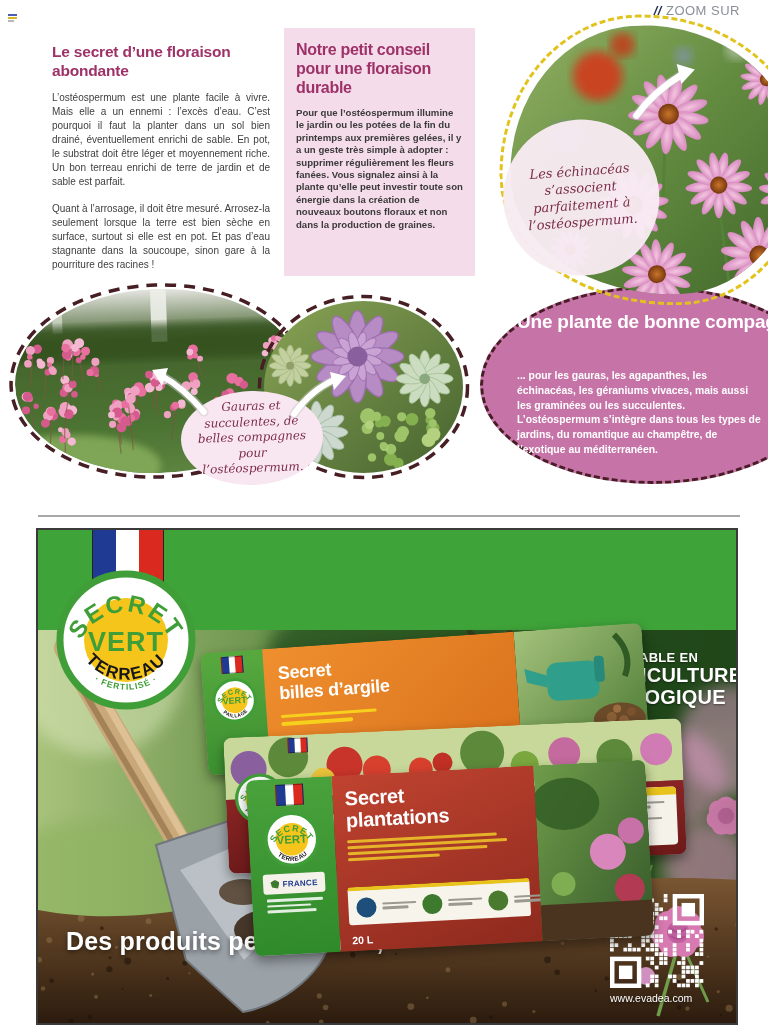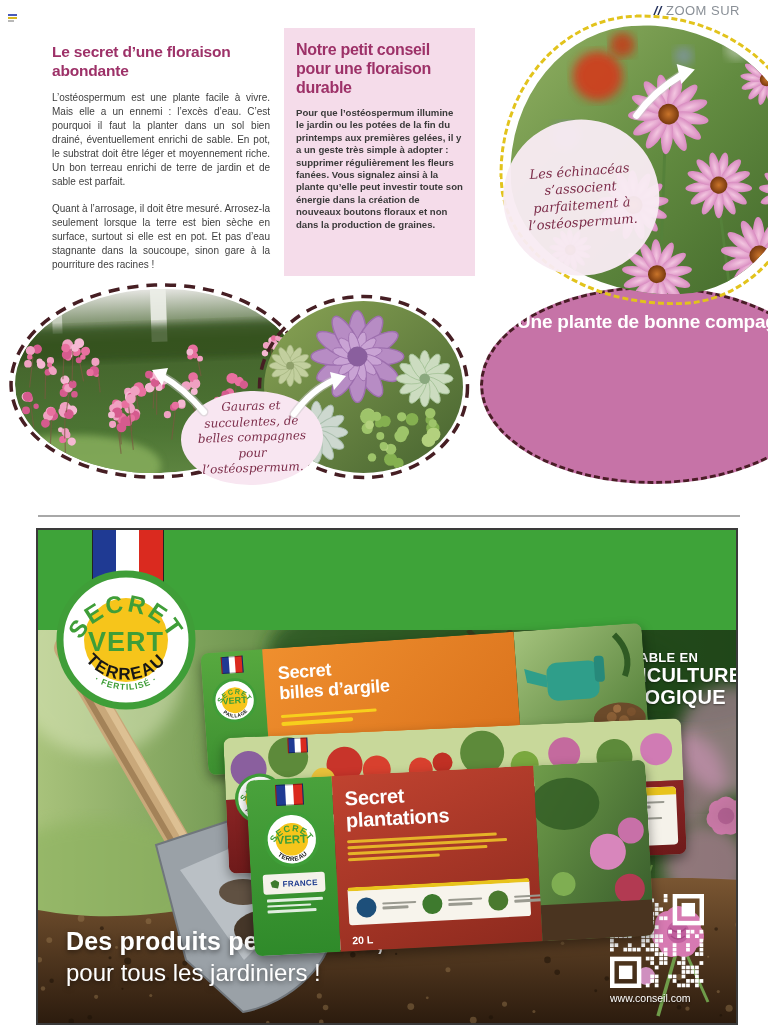--- a/index.html
+++ b/index.html
@@ -547,20 +547,21 @@
     <path d="M6,44 C16,30 28,18 46,10" stroke="#c9c9c9" stroke-width="9" fill="none" opacity=".5" stroke-linecap="round"></path>
     <path d="M6,44 C16,30 28,18 46,10" stroke="#fff" stroke-width="6" fill="none" stroke-linecap="round"></path>
     <polygon points="42,2 58,6 46,20" fill="#fff"></polygon>
   </svg>
   <div class="abs bubble">
     <div class="hand">Gauras et succulentes, de belles compagnes pour l’ostéospermum.</div>
   </div>
 
   <div class="abs compblob">
     <h2>Une plante de bonne compagnie...</h2>
+    <p>... pour les gauras, les agapanthes, les échinacéas, les géraniums vivaces, mais aussi les graminées ou les succulentes. L’ostéospermum s’intègre dans tous les types de jardins, du romantique au champêtre, de l’exotique au méditerranéen.</p>
   </div>
 
   <div class="abs divider"></div>
 
   <div class="abs ad">
 
     <svg class="adscene" viewBox="0 0 702 397" preserveAspectRatio="none">
       <defs>
         <linearGradient id="scn" x1="0" y1="0" x2="1" y2="0">
           <stop offset="0" stop-color="#a8c27b"></stop>
@@ -907,21 +908,20 @@
             <circle cx="94" cy="70" r="13" fill="#c870a8"></circle>
           <circle cx="90" cy="128" r="15" fill="#b23a52"></circle>
           <rect x="0" y="140" width="112" height="36" fill="#4a3420"></rect>
           <circle cx="24" cy="120" r="12" fill="#7fae52"></circle>
         </svg>
       </div>
     </div>
 
     <div class="tagline">
       <div class="l1">Des produits performants,</div>
-      <div class="l3">pour tous les jardiniers !</div>
     </div>
 
     <svg class="qr" id="qr-svg" viewBox="0 0 92.4 92.4">
         <rect x="2.2" y="2.2" width="26.400000000000002" height="26.400000000000002" fill="none" stroke="#fff" stroke-width="4.4"></rect>
         <rect x="8.8" y="8.8" width="13.200000000000001" height="13.200000000000001" fill="#fff"></rect>
         <rect x="63.800000000000004" y="2.2" width="26.400000000000002" height="26.400000000000002" fill="none" stroke="#fff" stroke-width="4.4"></rect>
         <rect x="70.4" y="8.8" width="13.200000000000001" height="13.200000000000001" fill="#fff"></rect>
         <rect x="2.2" y="63.800000000000004" width="26.400000000000002" height="26.400000000000002" fill="none" stroke="#fff" stroke-width="4.4"></rect>
         <rect x="8.8" y="70.4" width="13.200000000000001" height="13.200000000000001" fill="#fff"></rect>
         <rect x="0" y="35.2" width="3.7" height="3.7" fill="#fff"></rect>
@@ -1030,15 +1030,15 @@
         <rect x="83.60000000000001" y="83.60000000000001" width="3.7" height="3.7" fill="#fff"></rect>
         <rect x="83.60000000000001" y="88" width="3.7" height="3.7" fill="#fff"></rect>
         <rect x="88" y="35.2" width="3.7" height="3.7" fill="#fff"></rect>
         <rect x="88" y="44" width="3.7" height="3.7" fill="#fff"></rect>
         <rect x="88" y="48.400000000000006" width="3.7" height="3.7" fill="#fff"></rect>
         <rect x="88" y="52.800000000000004" width="3.7" height="3.7" fill="#fff"></rect>
         <rect x="88" y="57.2" width="3.7" height="3.7" fill="#fff"></rect>
         <rect x="88" y="66" width="3.7" height="3.7" fill="#fff"></rect>
         <rect x="88" y="83.60000000000001" width="3.7" height="3.7" fill="#fff"></rect>
       </svg>
-    <div class="website">www.conseil.com</div>
+    <div class="website">www.evadea.com</div>
   </div>
 </div>
 
 </body></html>

